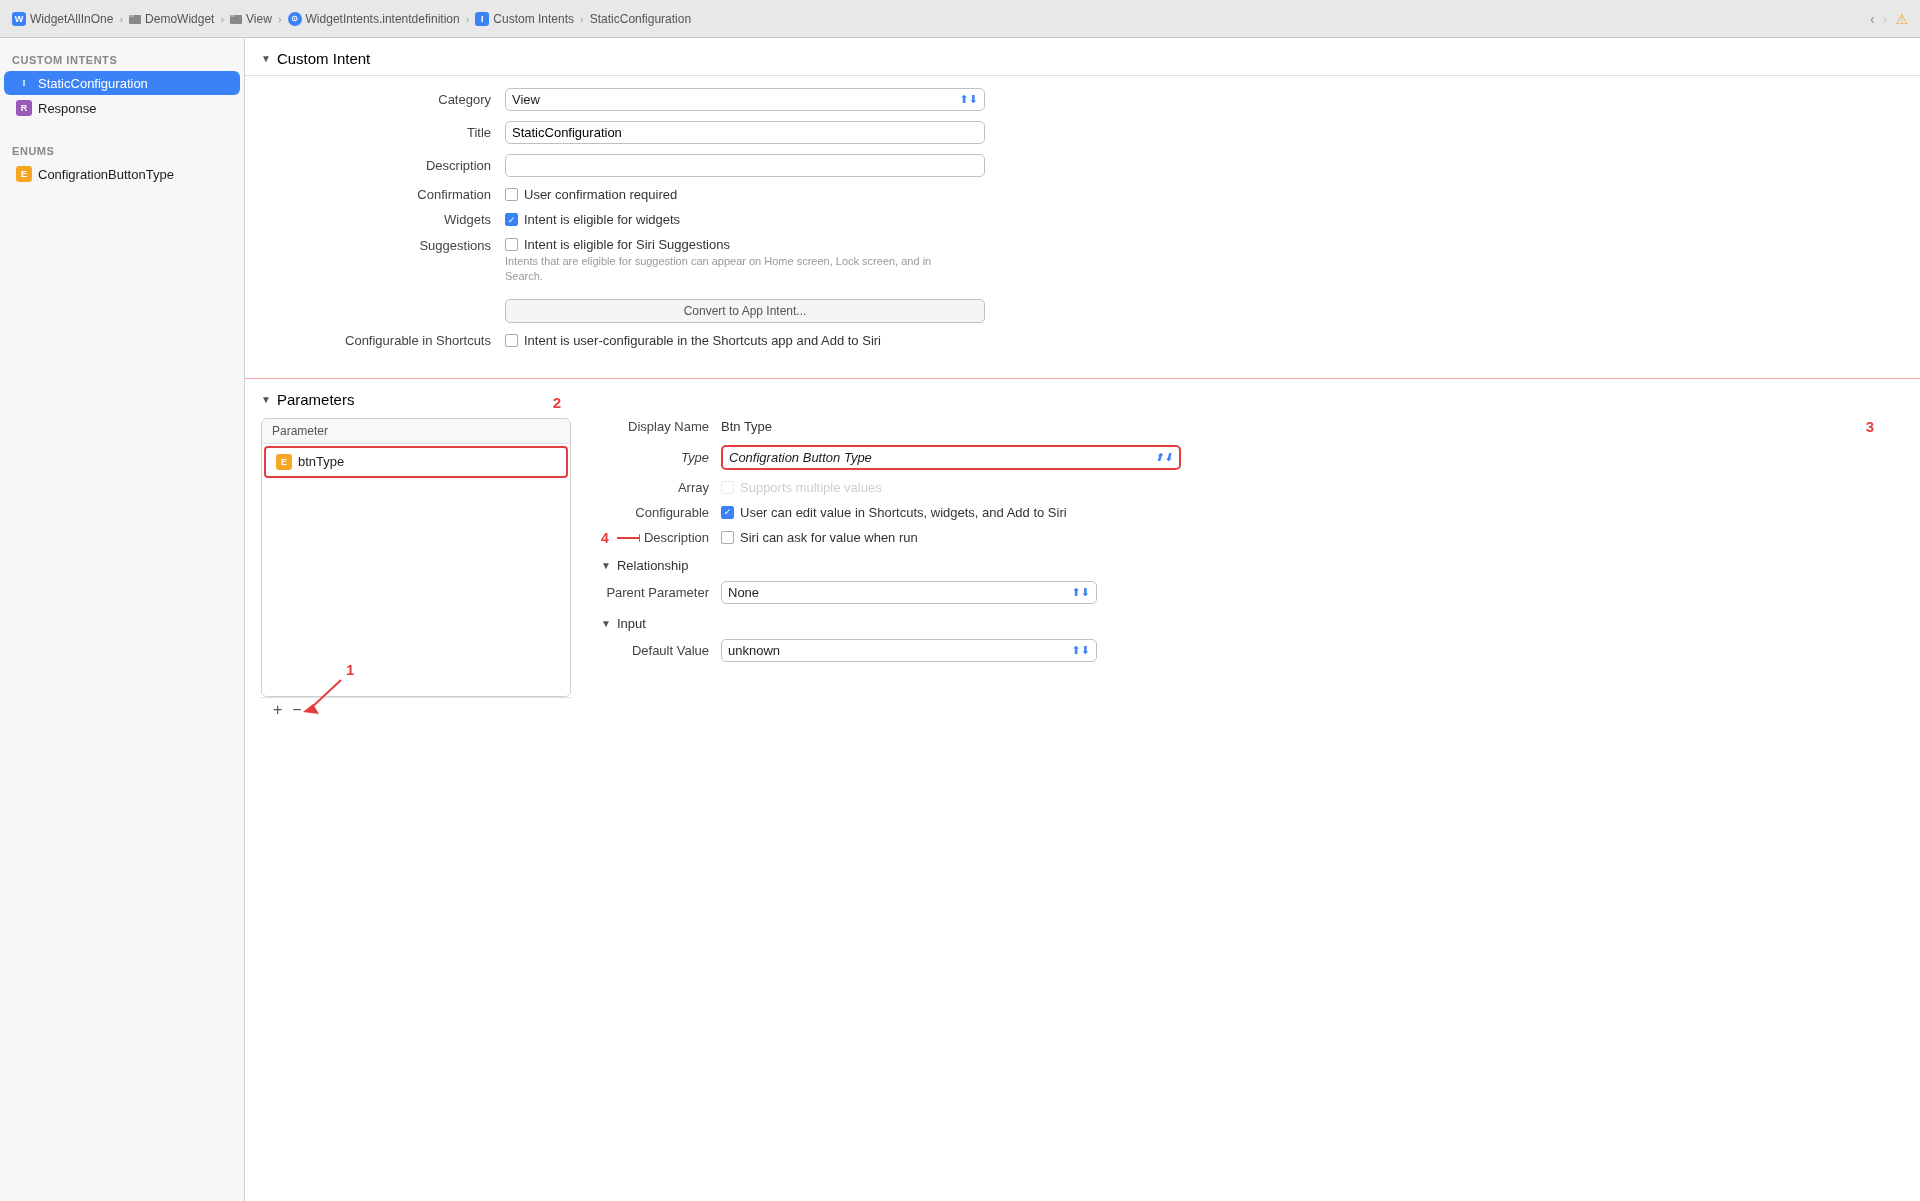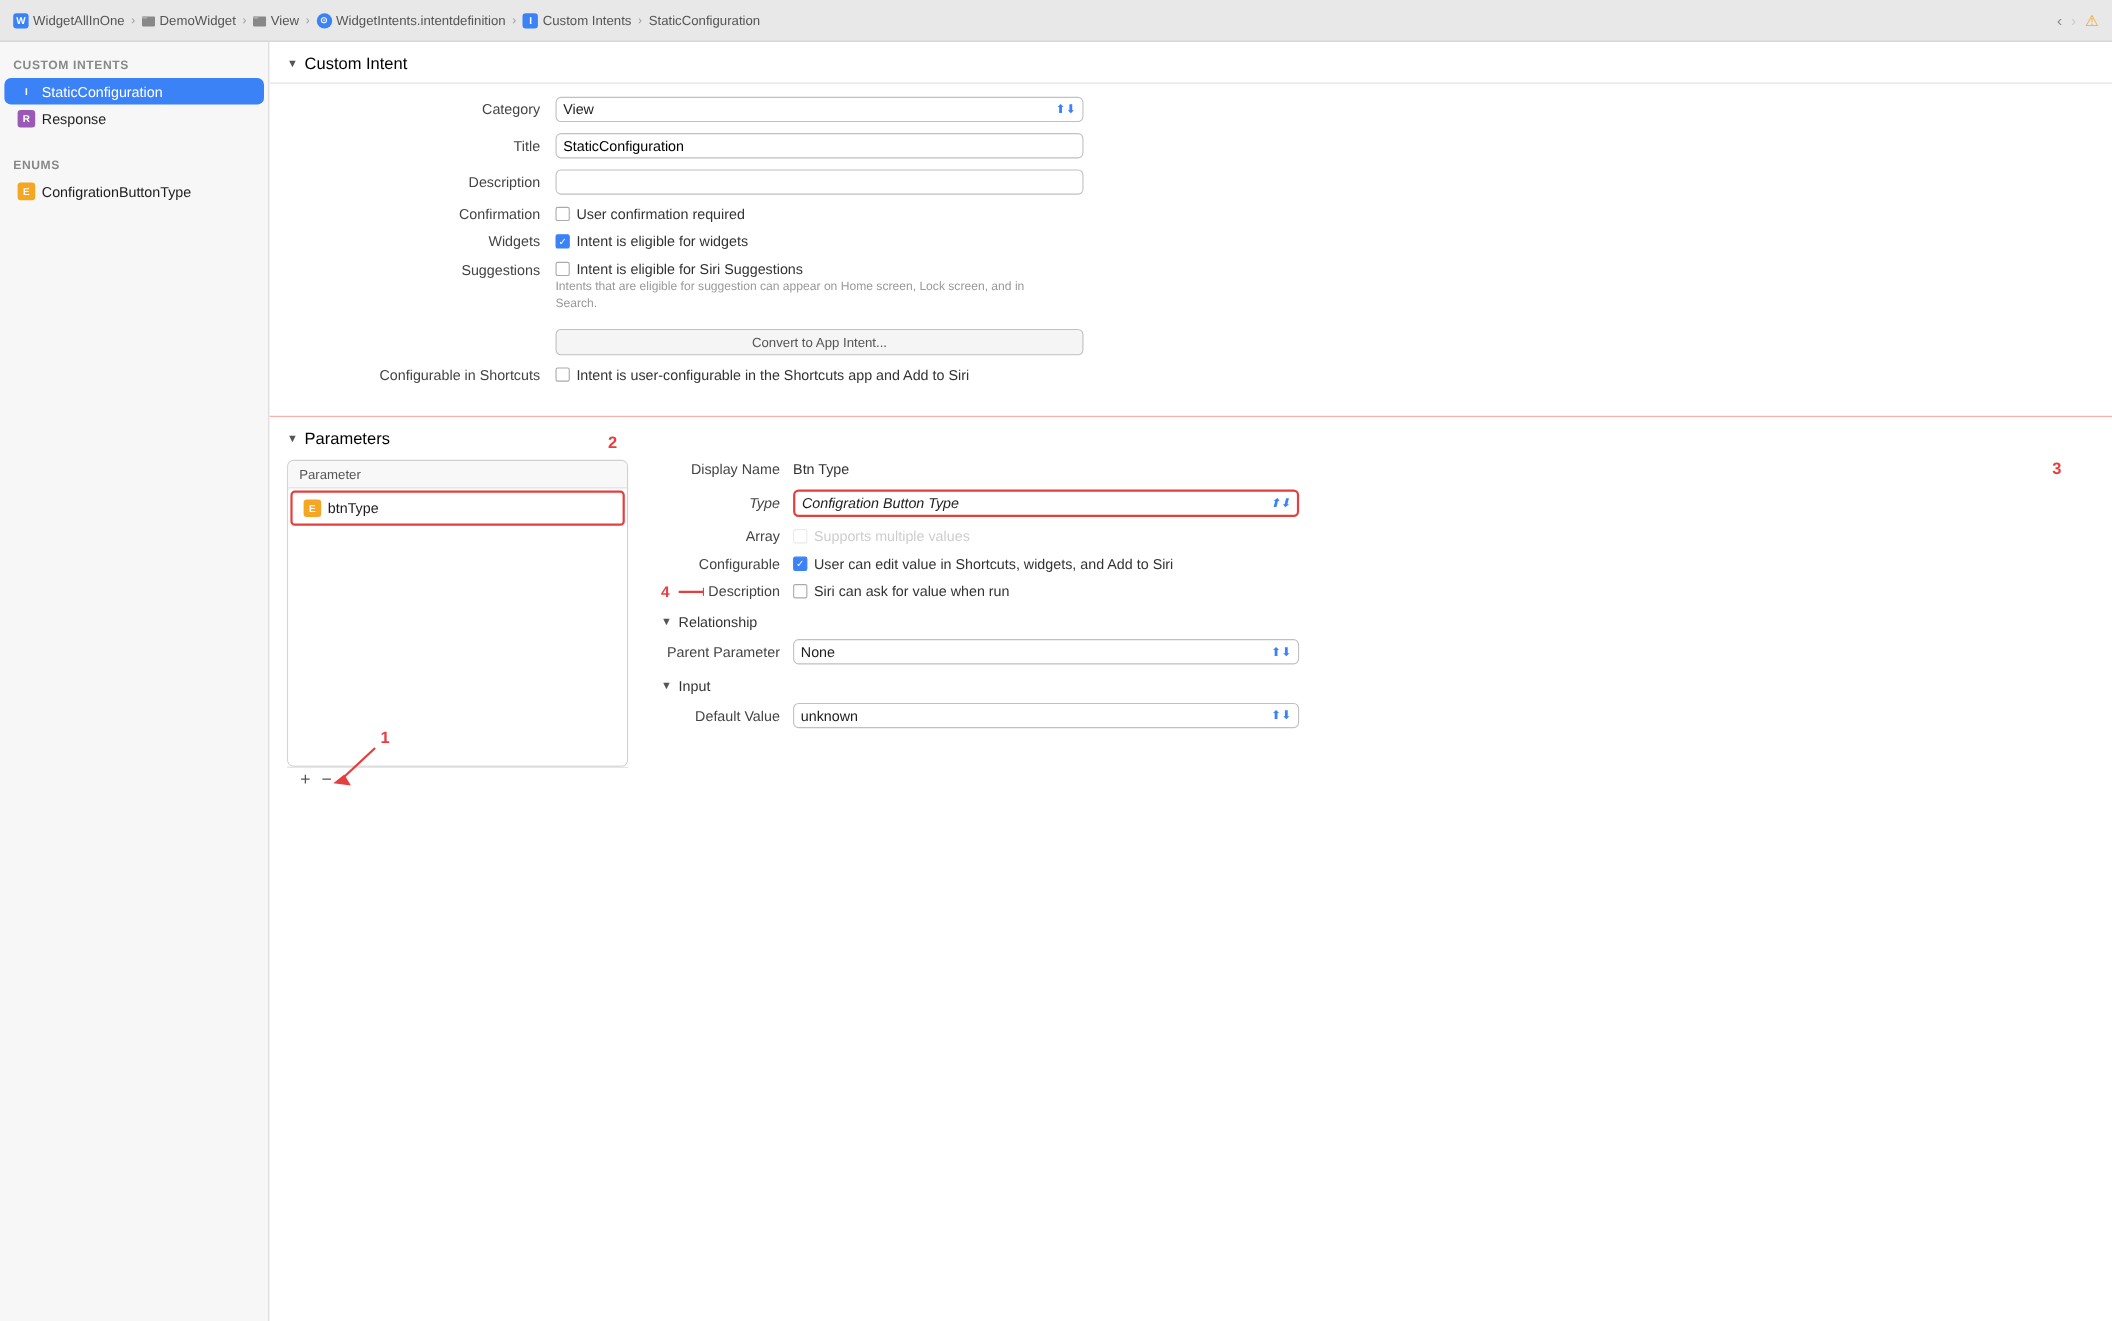--- a/index.html
+++ b/index.html
@@ -327,21 +327,21 @@
       justify-content: space-between;
       gap: 48px;
     }
     .detail-select-normal {
       display: flex;
       align-items: center;
       border: 1px solid #c0c0c0;
       border-radius: 5px;
       background: white;
       padding: 3px 6px;
-      width: 460px;
+      width: 376px;
       justify-content: space-between;
     }
     .checkbox-disabled {
       opacity: 0.5;
     }
 
     
     .sub-section-header {
       display: flex;
       align-items: center;

